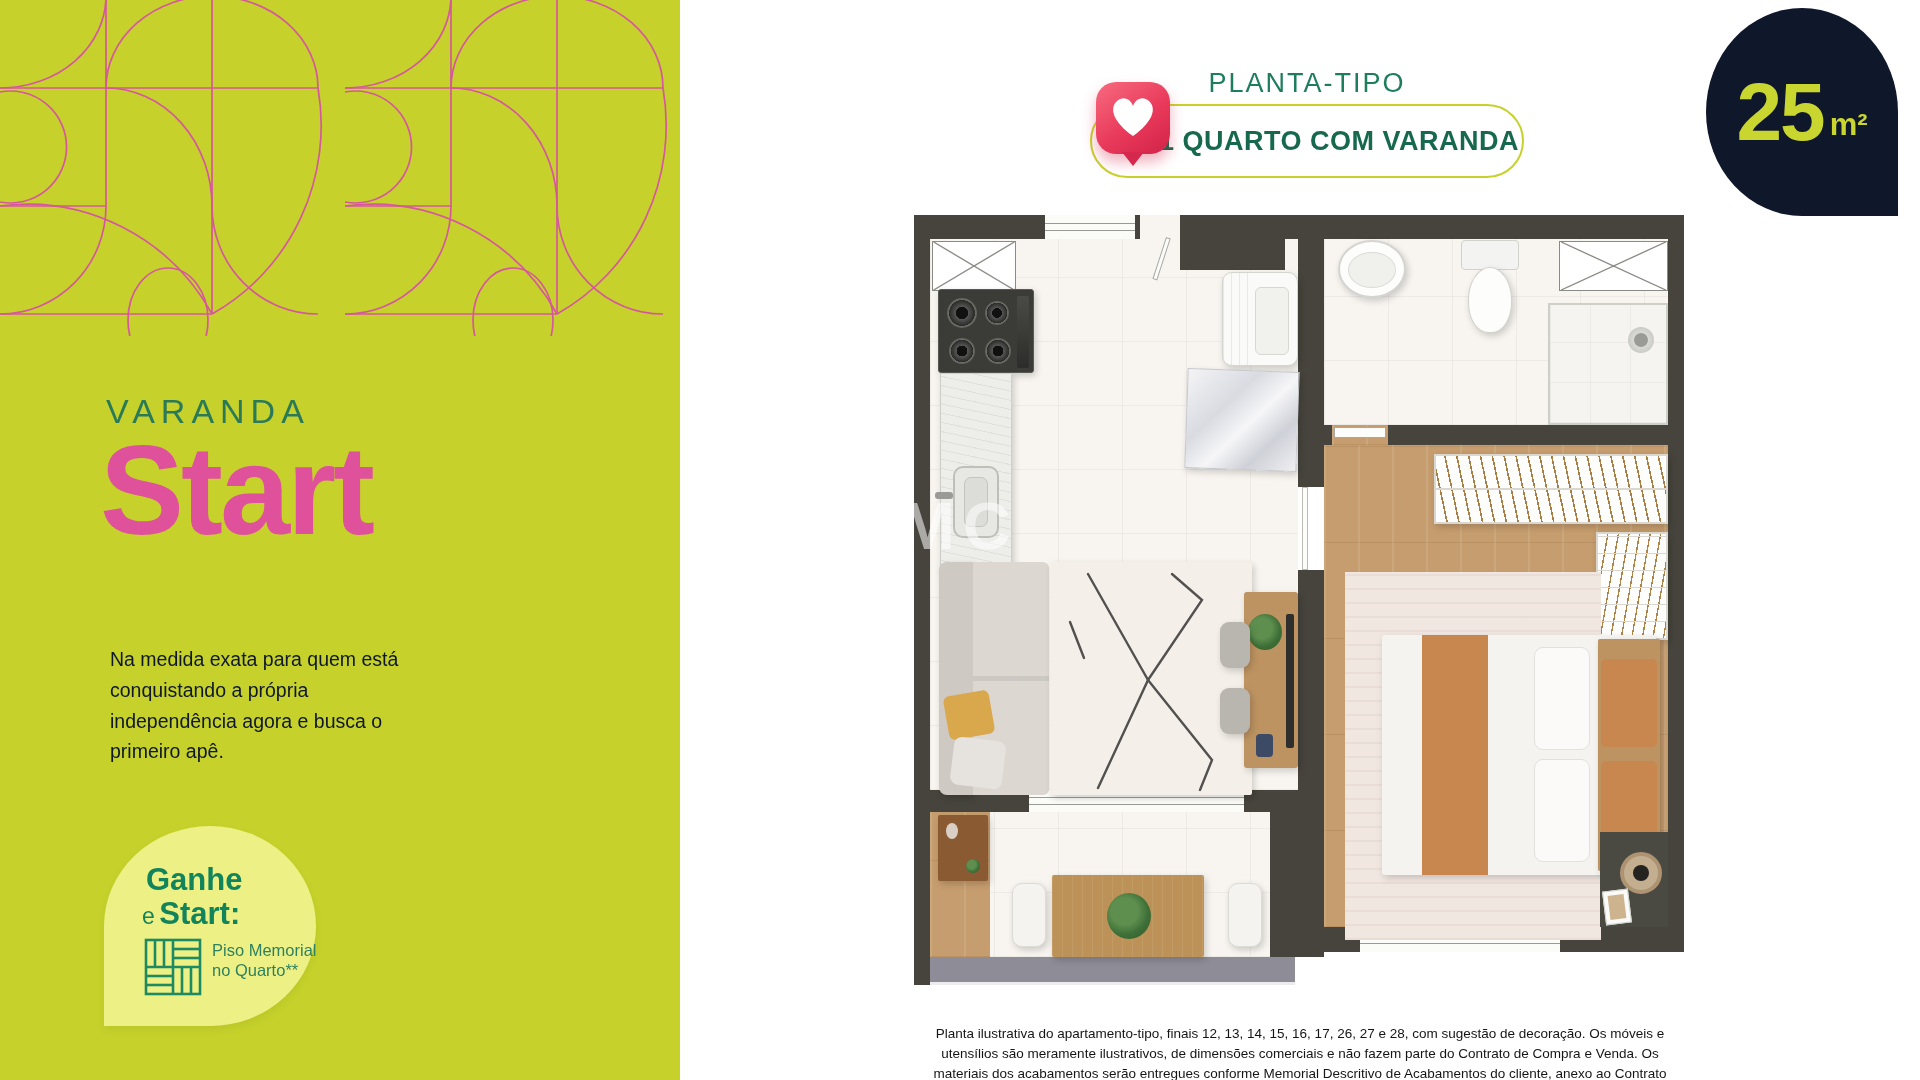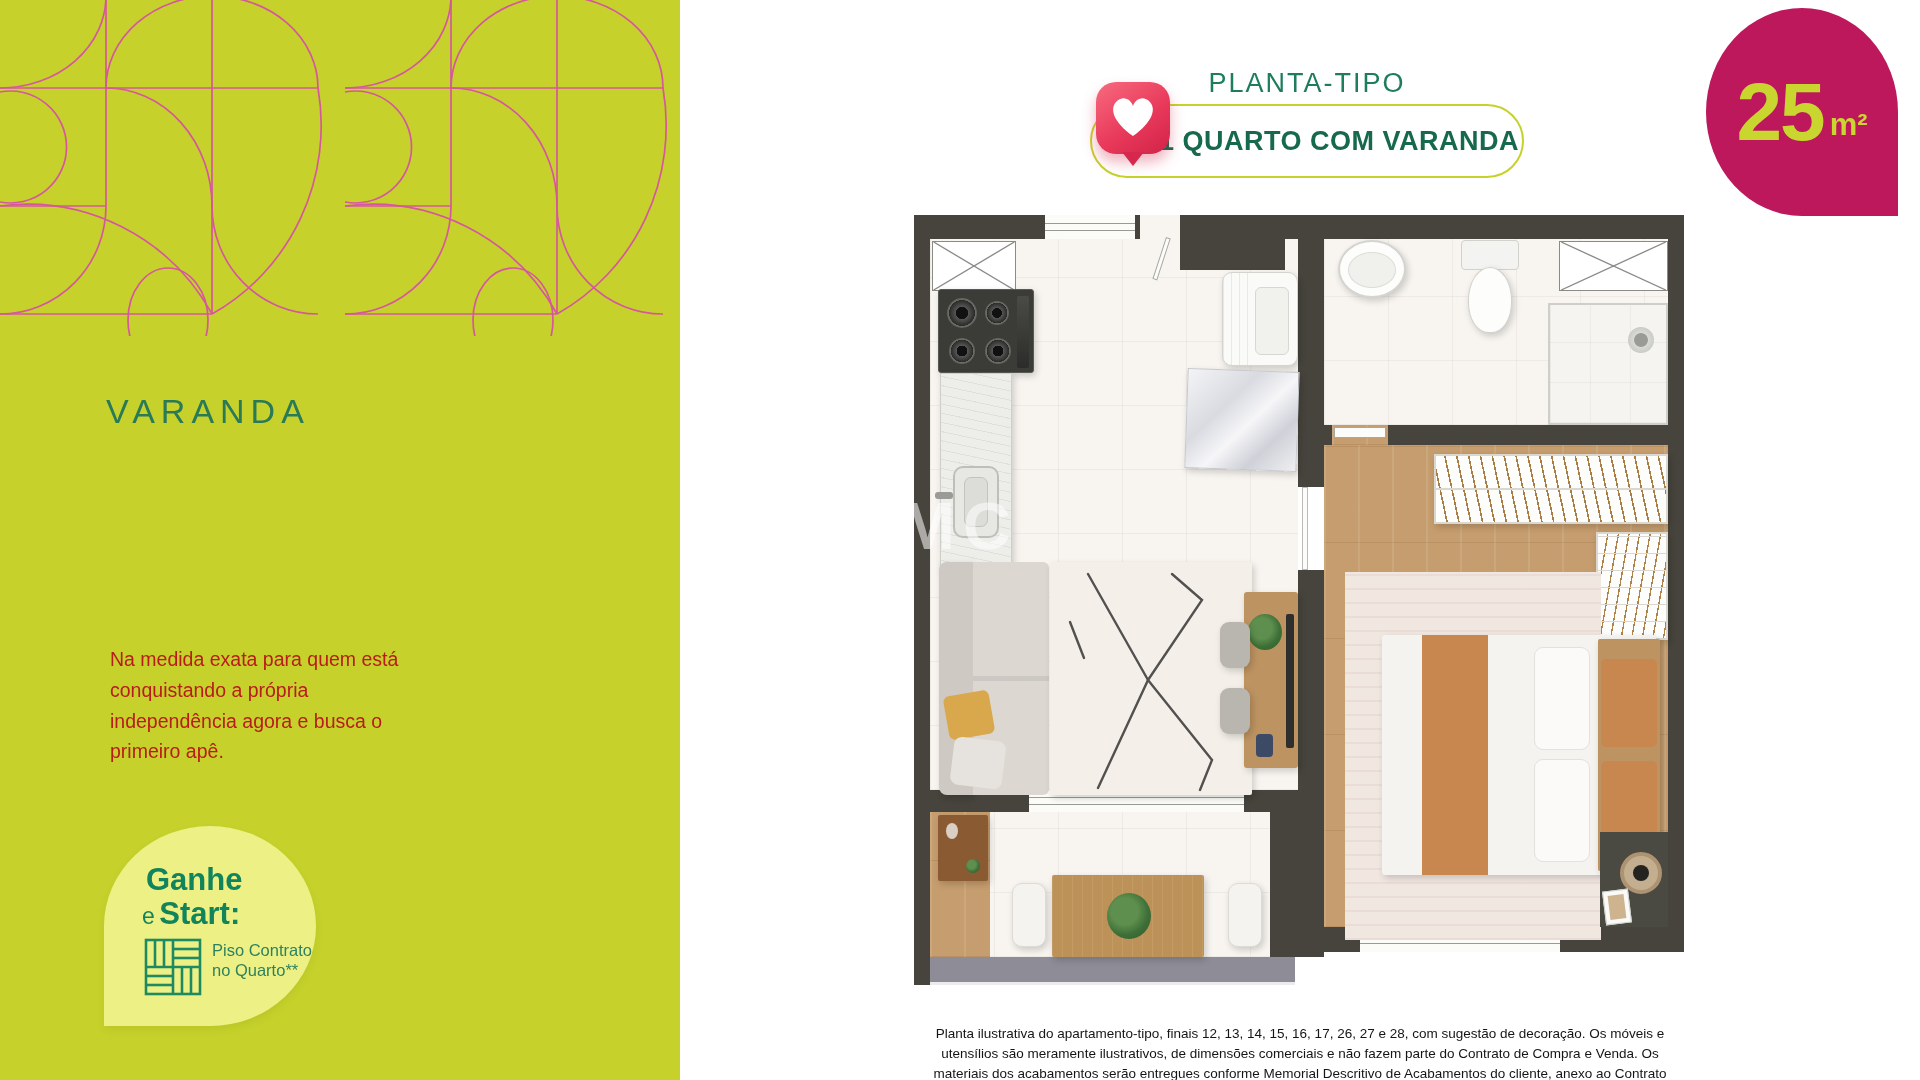--- a/index.html
+++ b/index.html
@@ -17,21 +17,21 @@
   .kicker-left{
     position:absolute;left:106px;top:392px;
     font-size:34px;font-weight:400;letter-spacing:6px;color:#2A7A58;
   }
   .brand-title{
     position:absolute;left:100px;top:428px;
     font-size:126px;font-weight:700;letter-spacing:-3px;color:#E0519B;line-height:1;
   }
   .panel-desc{
     position:absolute;left:110px;top:644px;width:320px;
-    font-size:19.5px;line-height:1.58;color:#b91c1c;
+    font-size:19.5px;line-height:1.58;color:#0f172a;
   }
   
   .promo-blob{
     position:absolute;left:104px;top:826px;width:212px;height:200px;
     background:#EDF185;border-radius:50% 50% 50% 0;
     box-shadow:0 4px 10px rgba(0,0,0,.06);
   }
   .promo-l1{position:absolute;left:42px;top:36px;font-size:31px;font-weight:800;color:#12845C;}
   .promo-l2{position:absolute;left:38px;top:70px;color:#12845C;}
   .promo-l2 .small-e{font-size:23px;font-weight:400;}
@@ -57,21 +57,21 @@
   }
   .heart-badge:after{ 
     content:"";position:absolute;left:26px;bottom:-12px;
     border-left:11px solid transparent;border-right:11px solid transparent;
     border-top:14px solid #D6284D;
   }
   .heart-badge svg{position:absolute;left:3px;top:2px;}
   
   .area-blob{
     position:absolute;left:1706px;top:8px;width:192px;height:208px;
-    background:#be185d;border-radius:50% 50% 0 50%;
+    background:#0f172a;border-radius:50% 50% 0 50%;
     display:flex;align-items:center;justify-content:center;
   }
   .area-value{font-size:82px;font-weight:800;color:#C9D62F;letter-spacing:-2px;}
   .area-unit{font-size:31px;font-weight:800;color:#C9D62F;margin:26px 0 0 6px;}
   
   .plan{position:absolute;left:914px;top:215px;width:770px;height:772px;}
   .plan *{position:absolute;box-sizing:border-box;}
   .wall{background:#46443C;}
   .tile{
     background-color:#F8F5F0;
@@ -184,20 +184,21 @@
       <path d="M0,96 A56,56 0 1 1 0,206"></path>
       <path d="M106,92 A106,118 0 0 1 212,210"></path>
       <path d="M0,210 A212,216 0 0 1 212,318"></path>
       <path d="M0,318 A106,108 0 0 0 106,210"></path>
       <ellipse cx="168" cy="324" rx="40" ry="52"></ellipse>
       <path d="M212,210 A106,108 0 0 0 318,318"></path>
     </g>
     <use href="#ptile" x="345"></use>
   </svg>
   <div class="kicker-left">VARANDA</div>
+  <div class="brand-title">Start</div>
   <div class="panel-desc">Na medida exata para quem está conquistando a própria independência agora e busca o primeiro apê.</div>
 
   <div class="promo-blob">
     <div class="promo-l1">Ganhe</div>
     <div class="promo-l2">
       <span class="small-e">e</span>
       <span class="big">Start:</span>
     </div>
     <div class="promo-gift-row">
       <svg width="58" height="58" viewBox="0 0 58 58" fill="none" stroke="#1E8A62" stroke-width="2.6">
@@ -206,21 +207,21 @@
           <line x1="2" y1="29" x2="56" y2="29"></line>
         <line x1="11" y1="2" x2="11" y2="29"></line>
           <line x1="20" y1="2" x2="20" y2="29"></line>
         <line x1="29" y1="11" x2="56" y2="11"></line>
           <line x1="29" y1="20" x2="56" y2="20"></line>
         <line x1="2" y1="38" x2="29" y2="38"></line>
           <line x1="2" y1="47" x2="29" y2="47"></line>
         <line x1="38" y1="29" x2="38" y2="56"></line>
           <line x1="47" y1="29" x2="47" y2="56"></line>
       </svg>
-      <div class="gift-label">Piso Contrato no Quarto**</div>
+      <div class="gift-label">Piso Memorial no Quarto**</div>
     </div>
   </div>
 </div>
 
 <div class="kicker-top">PLANTA-TIPO</div>
 <div class="type-pill">
   <span class="type-pill-label">1 QUARTO COM VARANDA</span>
 </div>
 <div class="heart-badge">
   <svg width="68" height="68" viewBox="0 0 68 68">

